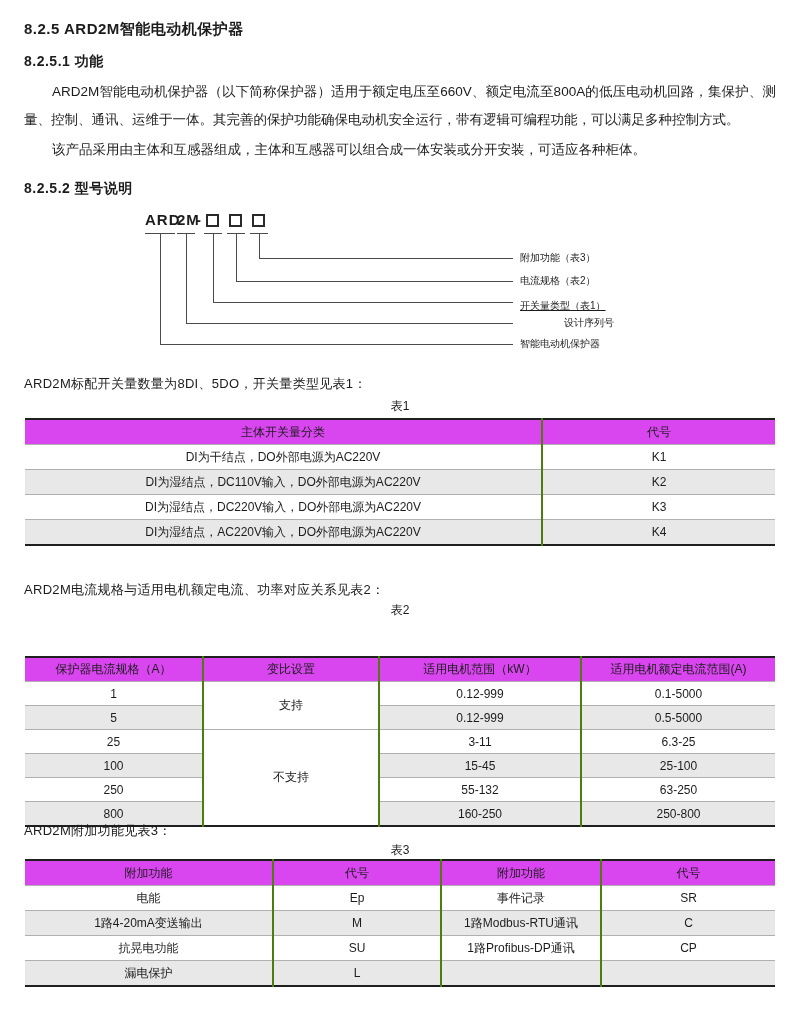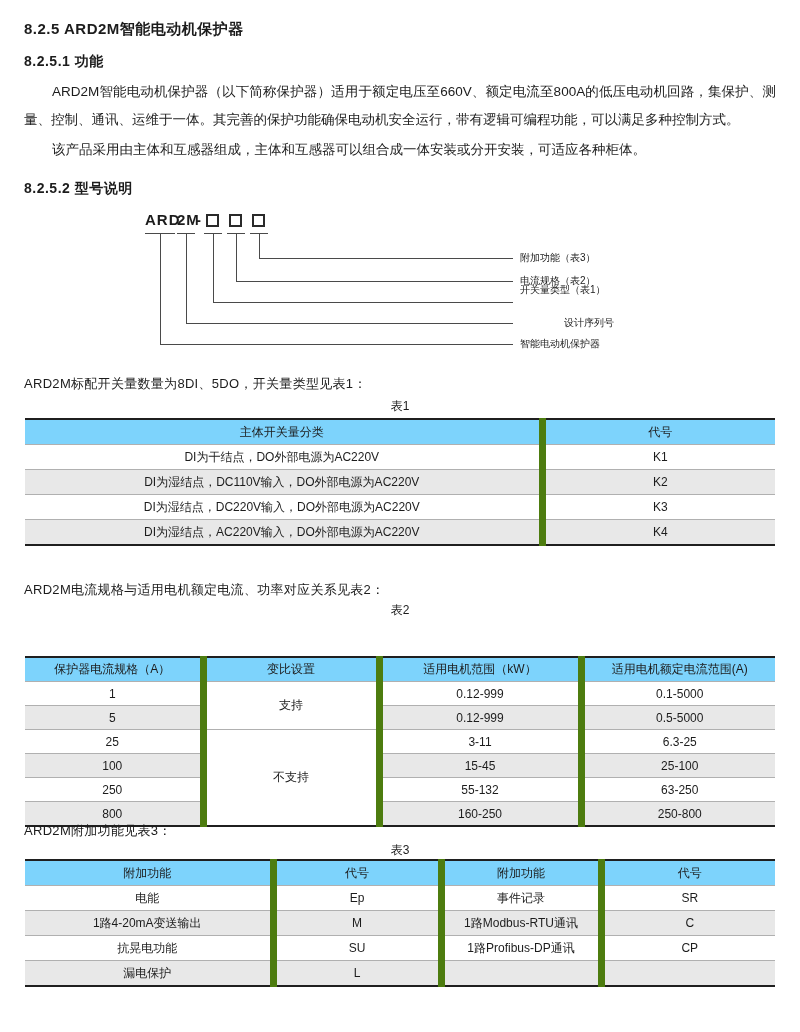--- a/index.html
+++ b/index.html
@@ -25,22 +25,22 @@
   .dg-horiz{height:1px;}
   .dg-label{position:absolute;left:520px;font-size:10px;line-height:16px;white-space:nowrap;}
 
   .intro{position:absolute;left:24px;font-size:13px;letter-spacing:.3px;}
   .tcap{position:absolute;left:25px;width:750px;text-align:center;font-size:12px;}
 
   table{position:absolute;left:25px;width:750px;border-collapse:collapse;table-layout:fixed;
         border-top:2px solid #1f1f1f;border-bottom:2px solid #1f1f1f;font-size:12px;}
   th,td{padding:0 4px;text-align:center;vertical-align:middle;font-weight:normal;
         border-bottom:1px solid #b0b0b0;overflow:hidden;white-space:nowrap;}
-  th + th, td + td{border-left:7px solid #4d7c0f;}
-  thead th{background:#7dd3fc;}
+  th + th, td + td{border-left:2px solid #4d7c0f;}
+  thead th{background:#d946ef;}
   tbody tr:nth-child(even) td{background:#e8e8e8;}
   td.merge{background:#ffffff !important;}
   .t1 th,.t1 td{height:24px;}
   .t2 th,.t2 td{height:23px;}
   .t3 th,.t3 td{height:24px;}
   .t1{top:418px;} .t2{top:656px;} .t3{top:859px;}
 </style>
 </head>
 <body>
 
@@ -73,21 +73,21 @@
     <span class="dg-line dg-vert" style="left:259px;height:25px;"></span>
 
     <span class="dg-line dg-horiz" style="left:259px;top:48px;width:254px;"></span>
     <span class="dg-line dg-horiz" style="left:236px;top:71px;width:277px;"></span>
     <span class="dg-line dg-horiz" style="left:213px;top:92px;width:300px;"></span>
     <span class="dg-line dg-horiz" style="left:186px;top:113px;width:327px;"></span>
     <span class="dg-line dg-horiz" style="left:160px;top:134px;width:353px;"></span>
 
     <span class="dg-label" style="top:40px;">附加功能（表3）</span>
     <span class="dg-label" style="top:63px;">电流规格（表2）</span>
-    <span class="dg-label" style="top:72px;">开关量类型（表1）</span>
+    <span class="dg-label" style="top:88px;text-decoration:underline;">开关量类型（表1）</span>
     <span class="dg-label" style="top:105px;margin-left:44px;">设计序列号</span>
     <span class="dg-label" style="top:126px;">智能电动机保护器</span>
   </div>
 
   <div class="intro" style="top:375px;">ARD2M标配开关量数量为8DI、5DO，开关量类型见表1：</div>
   <div class="tcap" style="top:398px;">表1</div>
   <table class="t1">
     <colgroup>
         <col style="width:517px">
         <col style="width:233px">

